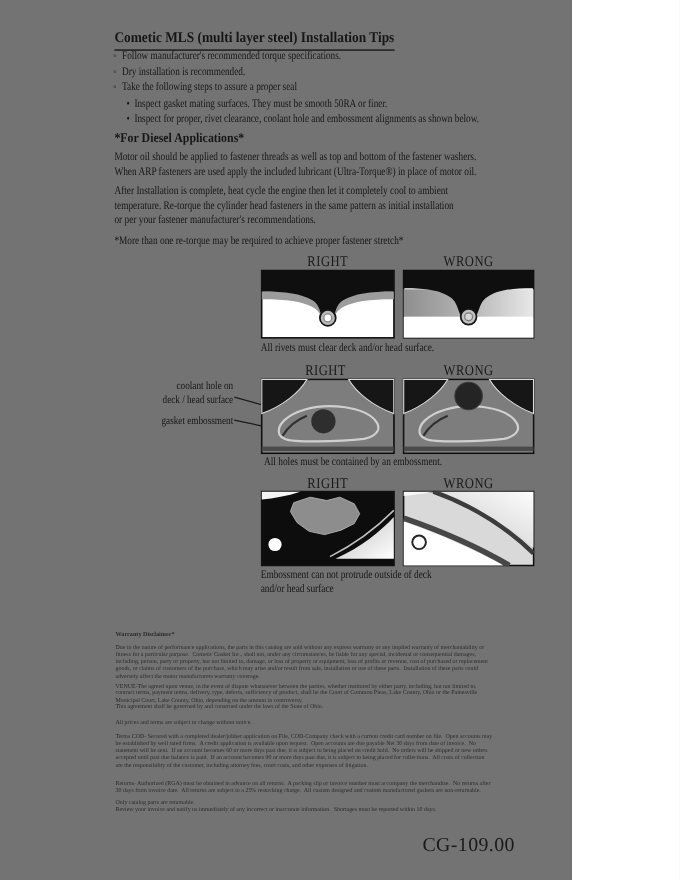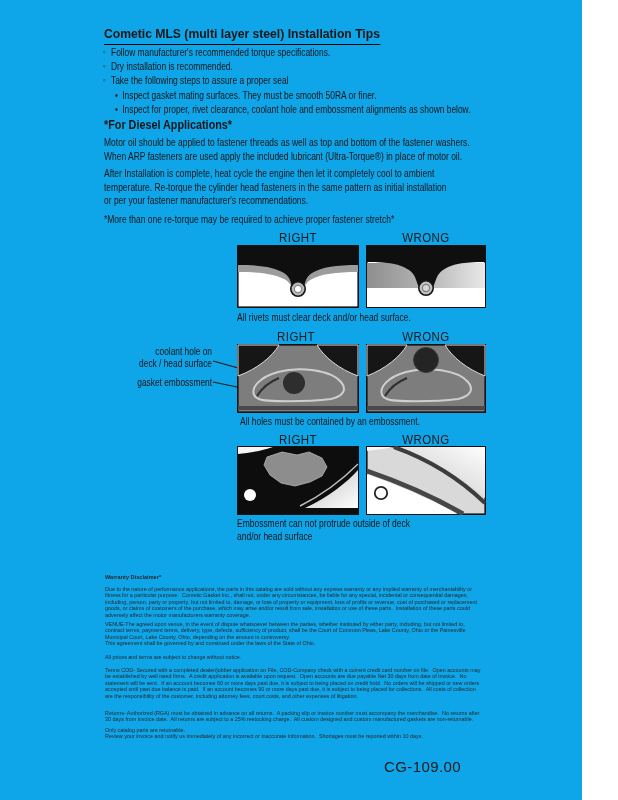--- a/index.html
+++ b/index.html
@@ -1,18 +1,18 @@
 <!DOCTYPE html>
 <html><head>
 <meta charset="utf-8">
 <style>
   html,body { margin:0; padding:0; background:#ffffff; }
   .page {
-    position:relative; width:582px; height:800px; background:#0ea5e9;
-    font-family:Liberation Sans, sans-serif; color:#161616; overflow:hidden;
+    position:relative; width:520px; height:800px; background:#737373;
+    font-family:Liberation Serif, serif; color:#161616; overflow:hidden;
   }
   .sqz  { transform:scaleX(0.80); transform-origin:0 0; }
   .sqz9 { transform:scaleX(0.90); transform-origin:0 0; }
   .abs { position:absolute; }
 
   .doc-title { left:104px; top:26px; font-size:13.5px; font-weight:bold; white-space:nowrap; }
   .doc-title .ul { border-bottom:1.7px solid #000; padding-bottom:2.5px; display:inline-block; }
 
   .bullets { left:103px; top:45px; font-size:10.5px; line-height:14.2px; white-space:nowrap; }
   .b  { display:flex; }
@@ -30,21 +30,21 @@
   .caption { position:absolute; font-size:10.6px; line-height:12.6px; white-space:pre-wrap; }
 
   .callout { position:absolute; font-size:10.2px; line-height:11.6px; text-align:right;
              white-space:pre-wrap; transform:scaleX(0.82); transform-origin:100% 0; width:110px; }
 
   .legal { position:absolute; left:105px; width:420px; font-size:5.4px; line-height:6.4px;
            color:#2a2a2a; white-space:pre-wrap; }
   .legal-h { font-weight:bold; font-size:5.6px; }
   .lp1{top:586px;} .lp2{top:621px;} .lp3{top:654px;} .lp4{top:667px;} .lp5{top:710px;} .lp6{top:727px;}
 
-  .page-code { position:absolute; left:384px; top:758px; font-size:15px; letter-spacing:0.4px; color:#1a1a1a; }
+  .page-code { position:absolute; left:384px; top:758px; font-size:18px; letter-spacing:0.4px; color:#1a1a1a; }
 </style>
 </head>
 <body>
 
 <div class="page">
 
   <div class="abs doc-title sqz9">
     <span class="ul">Cometic MLS (multi layer steel) Installation Tips</span>
   </div>
 

